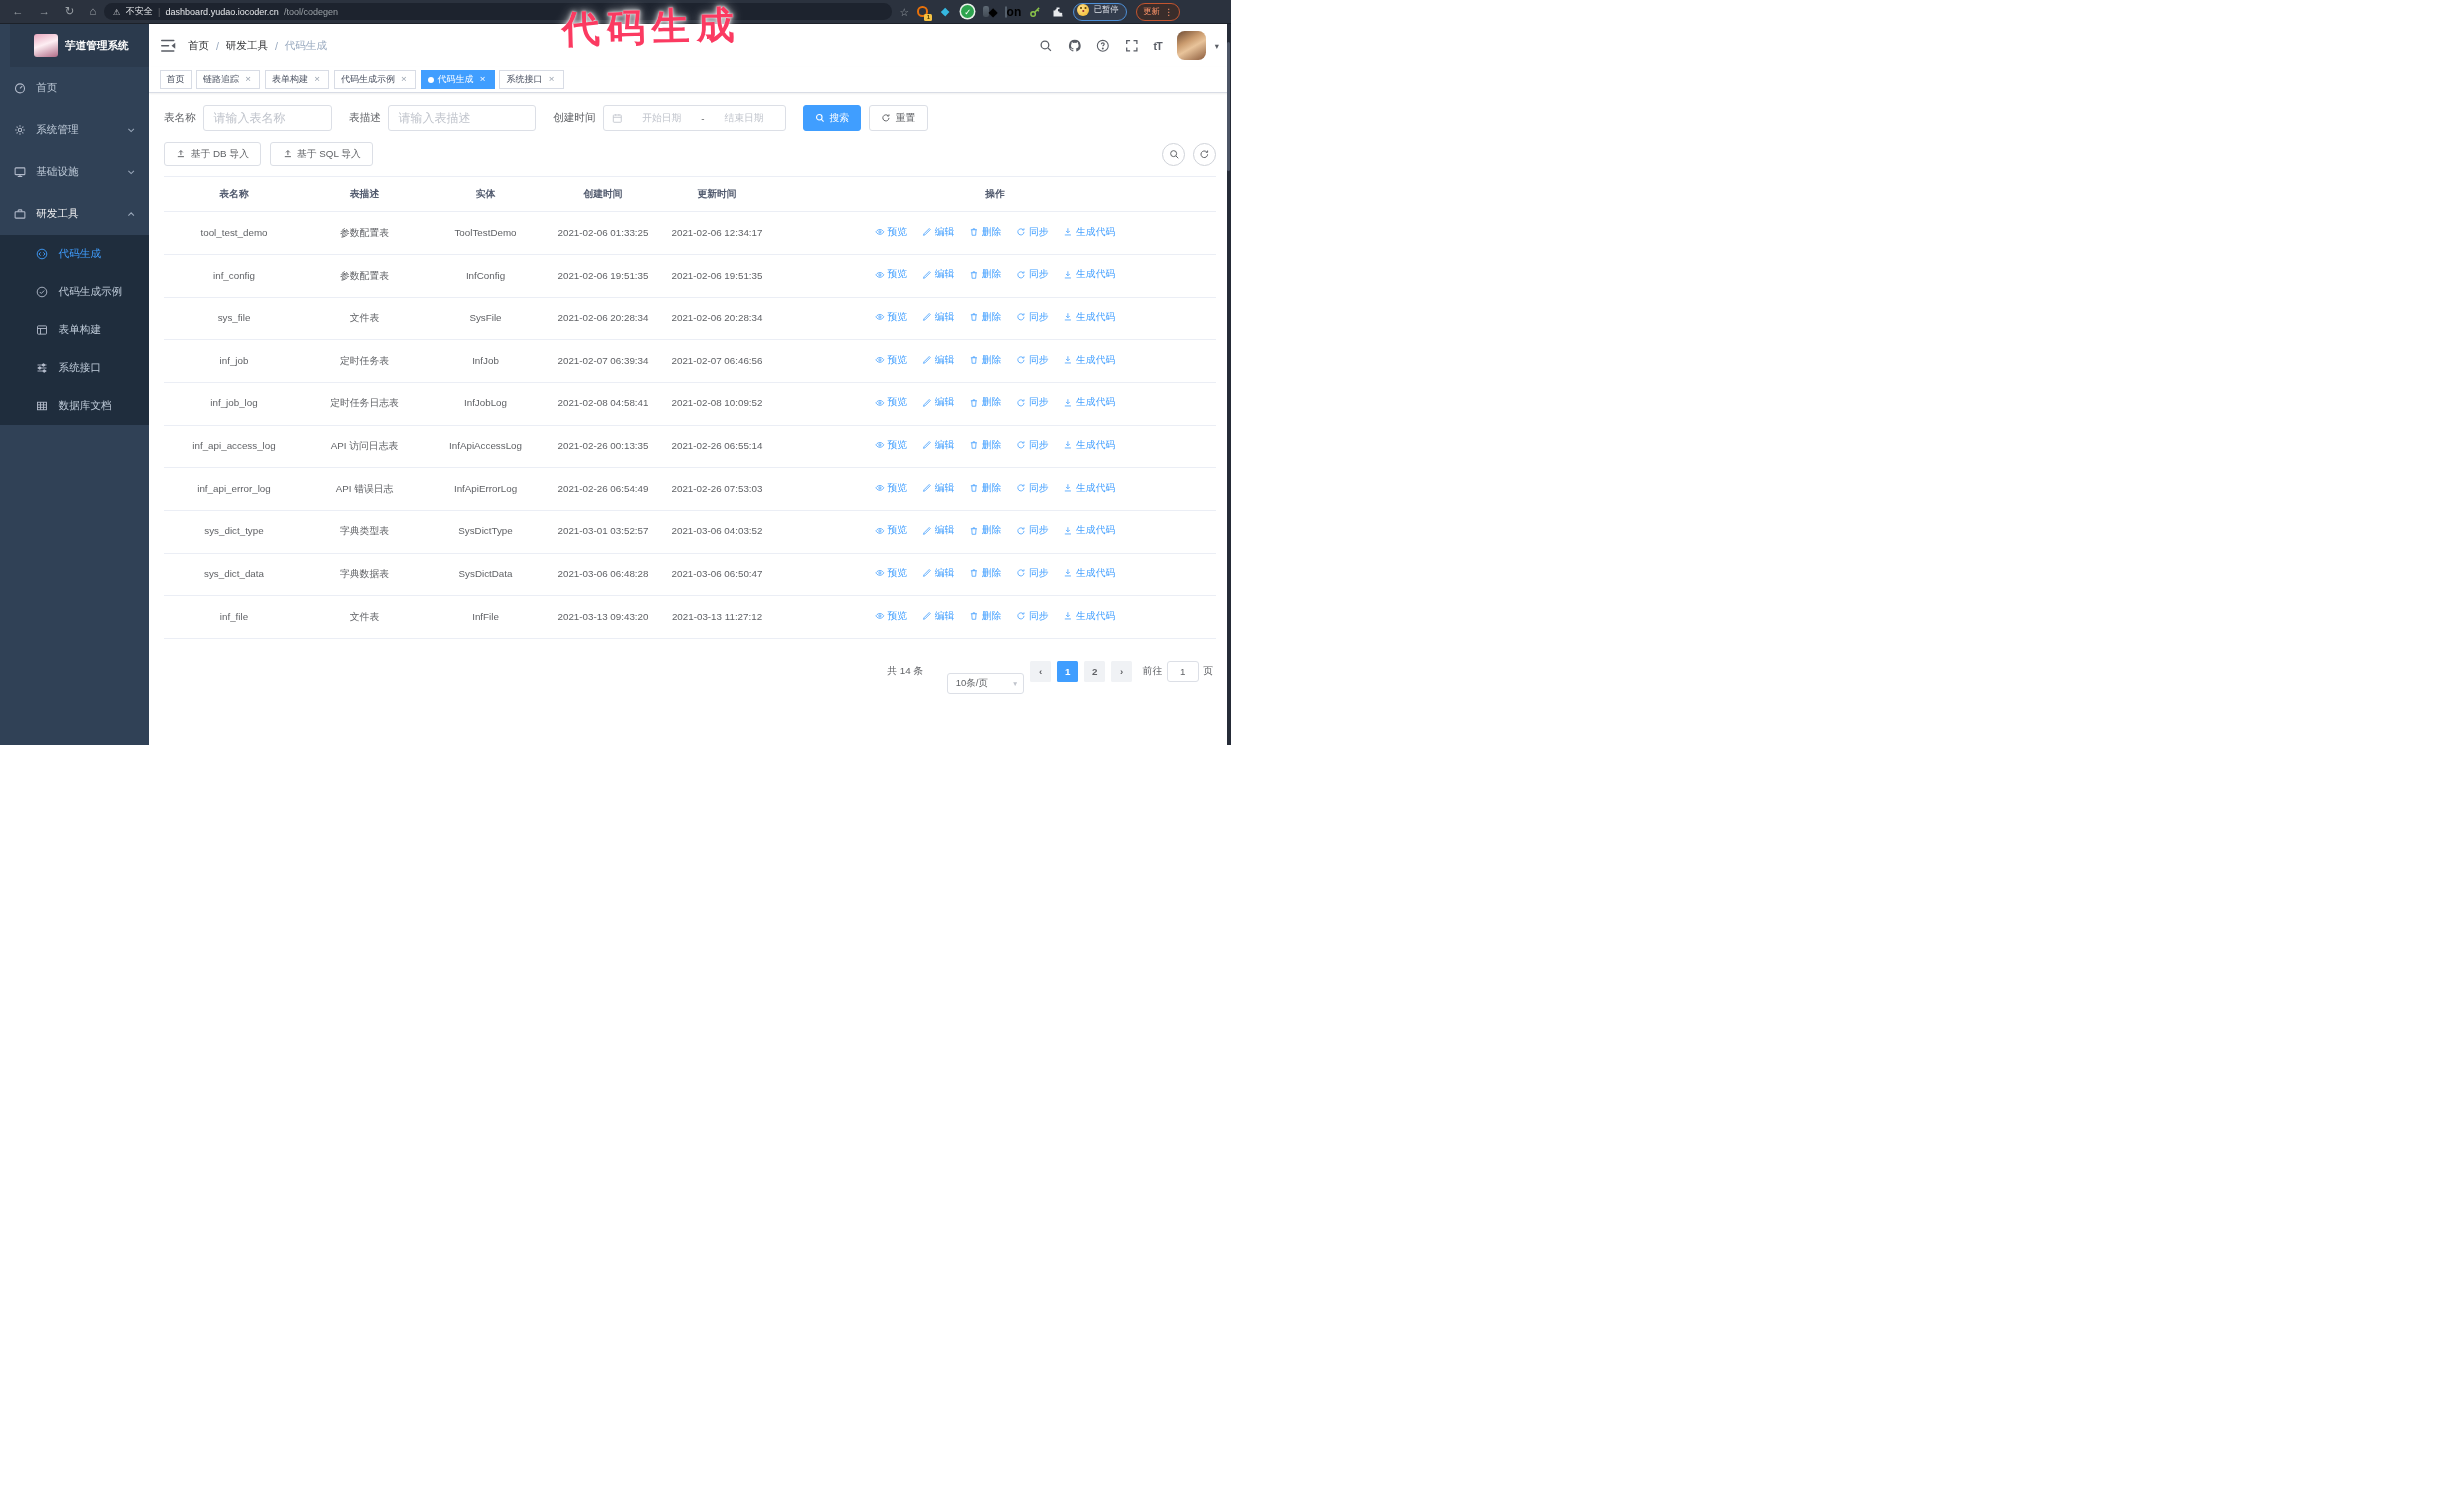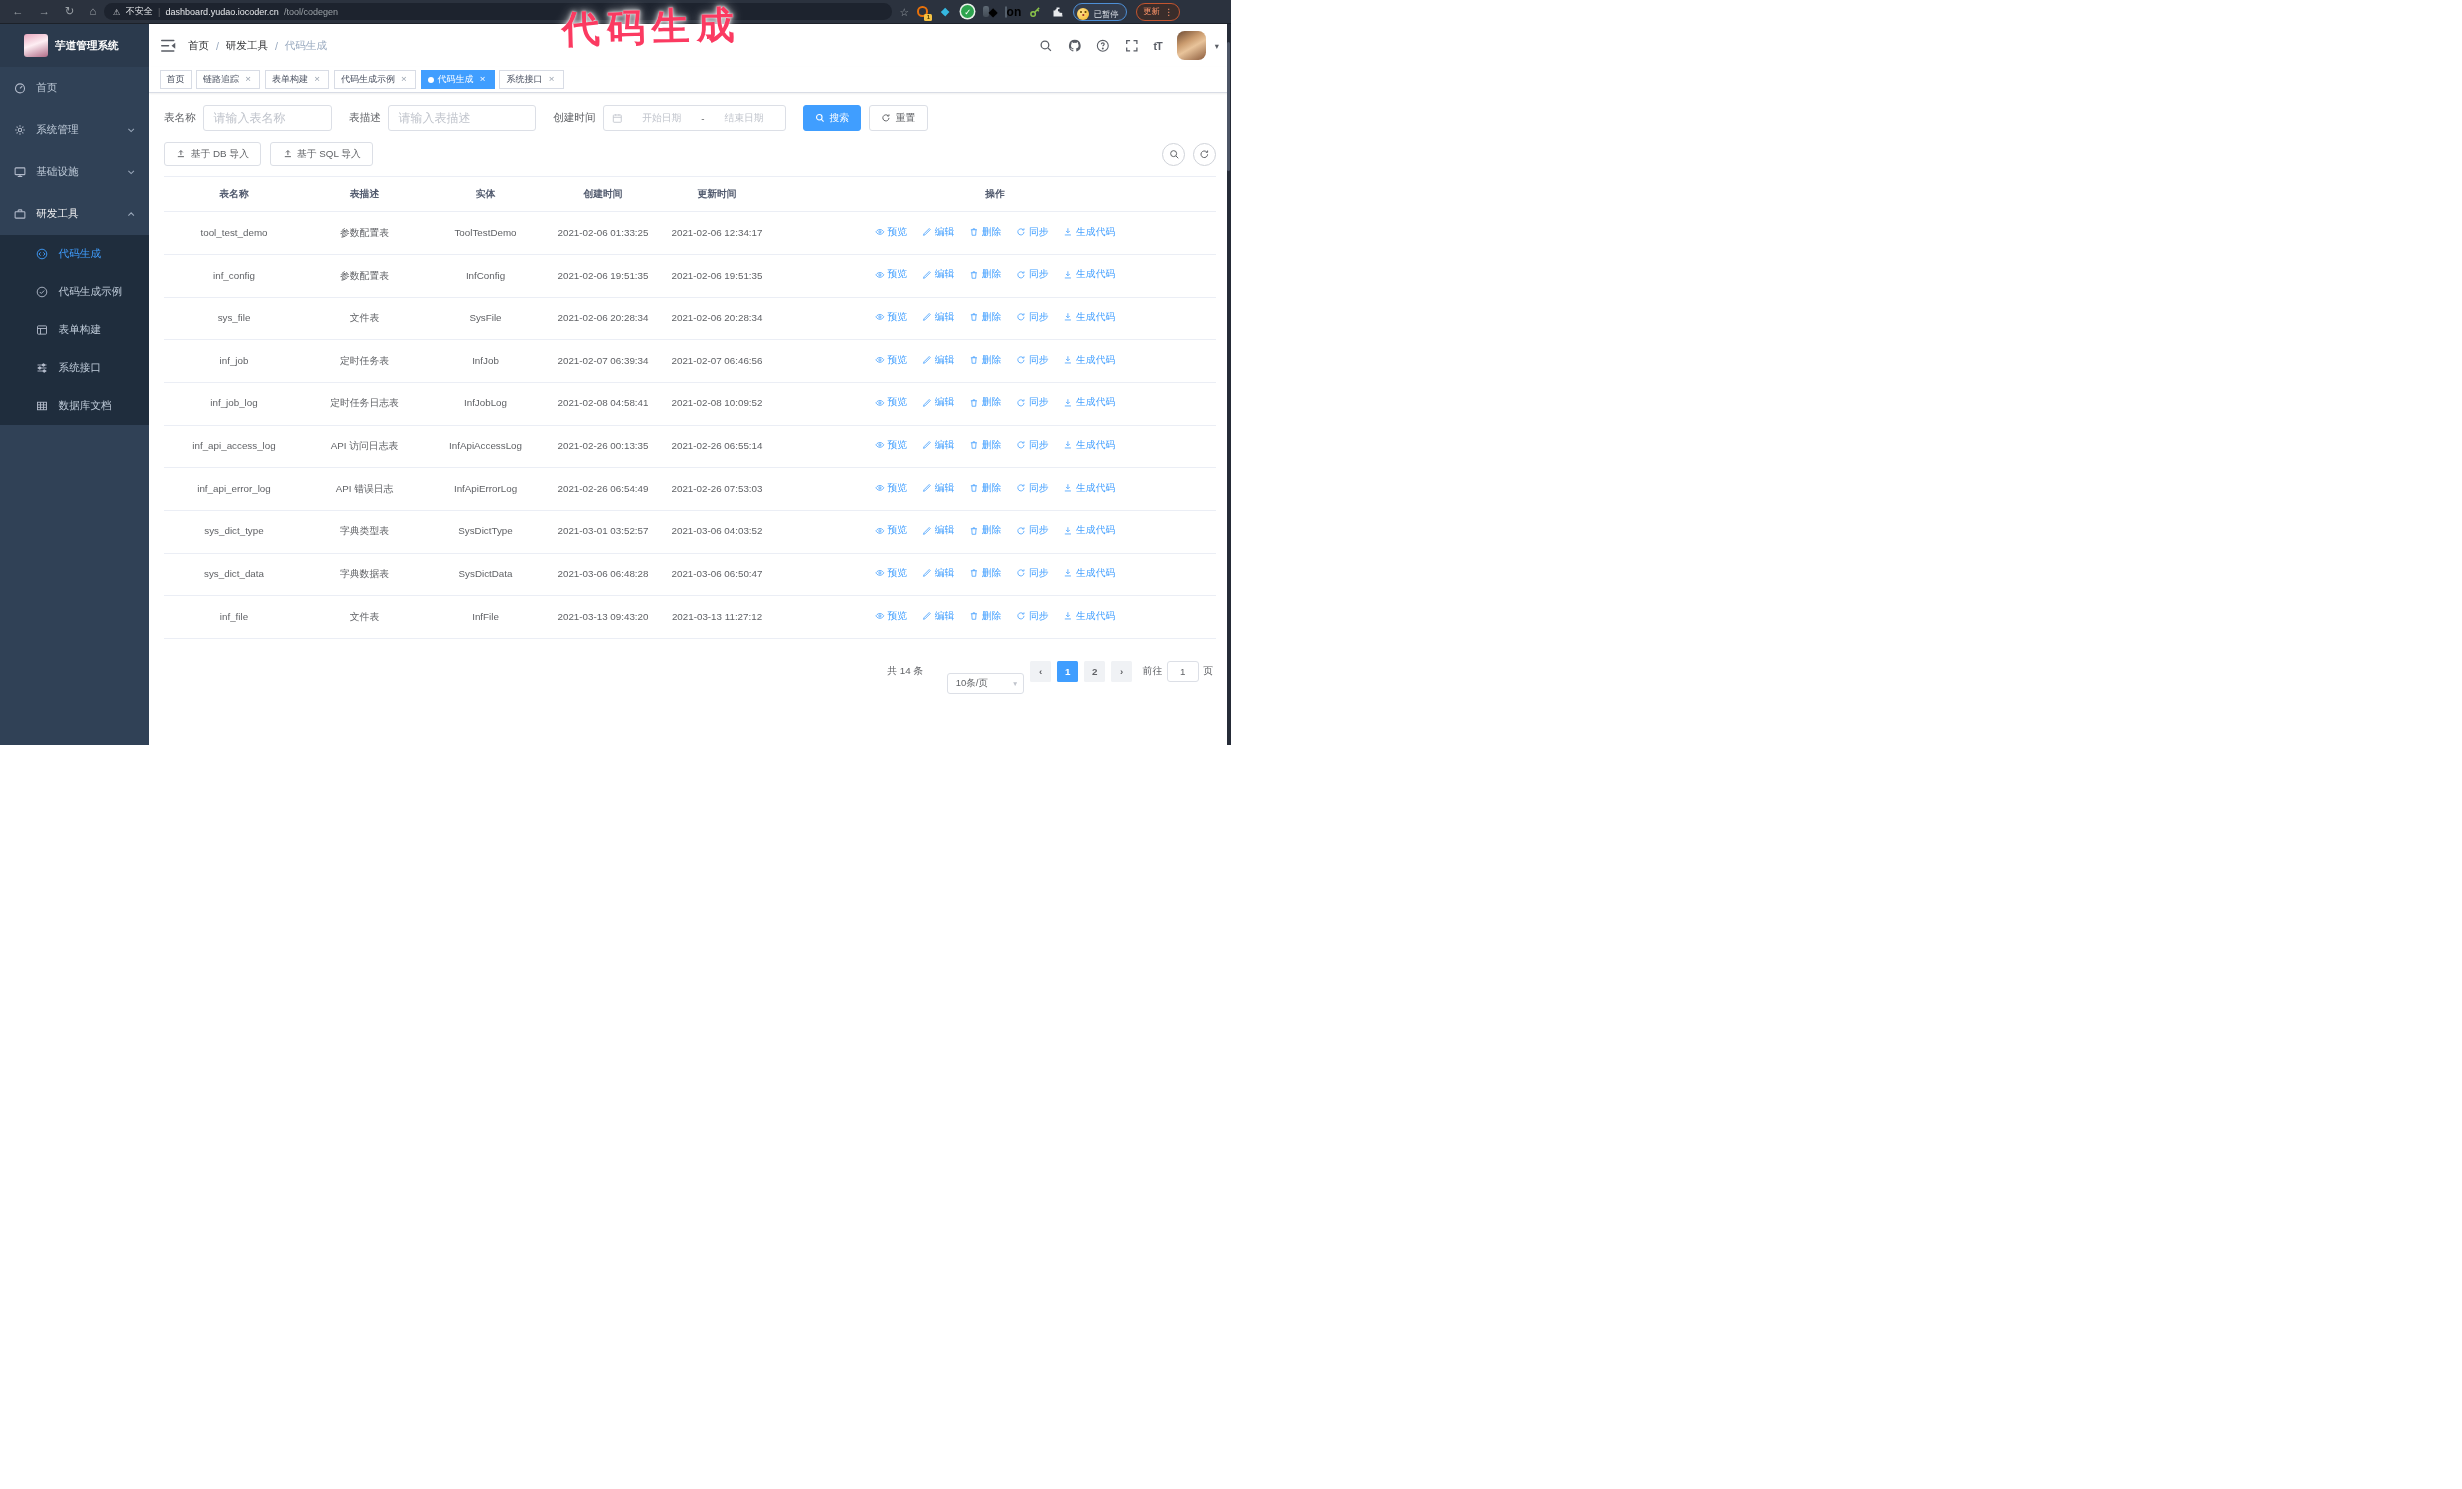--- a/index.html
+++ b/index.html
@@ -19,38 +19,38 @@
   .extrow { display:flex; align-items:center; gap:7.6px; }
   .ext { position:relative; width:15px; height:15px; display:flex; align-items:center; justify-content:center; cursor:pointer; }
   .ext-orange { width:10.6px; height:10.6px; border:2.3px solid #e8710a; border-radius:50%; }
   .ext .badge1 { position:absolute; right:-2.3px; bottom:-2.3px; background:#f6c344; color:#4d3a00; font-size:6px; line-height:7.6px; padding:0 2.3px; border-radius:1.5px; font-weight:bold; }
   .ext-gem { color:#35b8e0; font-size:11.4px; line-height:1; }
   .ext-check { width:13px; height:13px; border-radius:50%; background:#2da44e; color:#fff; font-size:8.3px; display:flex; align-items:center; justify-content:center; box-shadow:0 0 0 1.5px #e9f2ea; }
   .ext-grid { width:11.4px; height:11.4px; border-radius:2.3px; background:linear-gradient(#5f6a75,#434c56); }
   .ext-on { width:12px; height:12px; border-radius:2.3px; background:#232b36; border:0.8px solid #55606c; }
   .ext-key svg { display:block; }
   .ext-puzzle svg { display:block; }
-  .chip { display:flex; align-items:flex-end; gap:4.5px; height:18px; border:1.5px solid #4d8fd6; border-radius:9.8px; background:#333c4c; padding:0 7.6px 0 3px; margin-left:7.6px; cursor:pointer; }
+  .chip { display:flex; align-items:flex-start; gap:4.5px; height:18px; border:1.5px solid #4d8fd6; border-radius:9.8px; background:#333c4c; padding:0 7.6px 0 3px; margin-left:7.6px; cursor:pointer; }
   .chip .face { width:12px; height:12px; border-radius:50%; background:radial-gradient(circle at 35% 35%, #ffe18a, #f6c344 70%); position:relative; }
   .chip .face:after { content:""; position:absolute; left:3px; top:3.8px; width:1.5px; height:1.5px; background:#6b4b00; border-radius:50%; box-shadow:4.5px 0 0 #6b4b00, 2.3px 3px 0 #9c2f2f; }
   .chip span { color:#dfe3ea; font-size:8.3px; }
   .update { display:flex; align-items:center; gap:4.5px; height:18px; border:1.5px solid #c4552f; border-radius:9.8px; background:#3a2d2b; padding:0 6px; margin-left:9px; cursor:pointer; }
   .update span { color:#ff9469; font-size:8.3px; }
   .update i { color:#ff9469; font-style:normal; font-size:9px; }
 
   
   .annotation { position:absolute; left:562px; top:1.5px; z-index:50; font-size:38px; font-weight:bold; letter-spacing:6.8px; color:#fb3a61; transform:rotate(-1.5deg); pointer-events:none;
     text-shadow:0 0 1.5px rgba(255,255,255,.95), 0 0 5.3px rgba(255,255,255,.9), 0 0 10.6px rgba(255,255,255,.75); }
 
   
   .app { display:flex; height:721px; }
 
   
   .sidebar { width:149px; background:#304156; color:#bfcbd9; flex-shrink:0; display:flex; flex-direction:column; }
-  .logo { height:43px; display:flex; align-items:center; gap:7.6px; padding:0 24px; background:#2b3a4d; }
+  .logo { height:43px; display:flex; align-items:center; gap:7.6px; padding:0 24px; background:#2b3a4d;margin-left:10px; }
   .logo .logo-img { width:23.5px; height:23.5px; border-radius:3px; background:linear-gradient(160deg,#e9a8bf,#fdeef3 45%,#b06a86); flex-shrink:0; }
   .logo .logo-title { color:#fff; font-size:10.6px; font-weight:bold; white-space:nowrap; }
   .menu-item { height:42px; display:flex; align-items:center; gap:10.6px; padding:0 13.6px; font-size:10.6px; cursor:pointer; }
   .menu-item .mi-icon { width:12px; height:12px; flex-shrink:0; color:#b4bccc; }
   .menu-item .chev { margin-left:auto; color:#9aa8ba; }
   .menu-item.parent-active { color:#f4f4f5; }
   .submenu { background:#1f2d3d; }
   .submenu .menu-item { height:38px; padding-left:36px; font-size:10.6px; }
   .submenu .menu-item.active { color:#409EFF; }
   .submenu .menu-item.active .mi-icon { color:#409EFF; }

